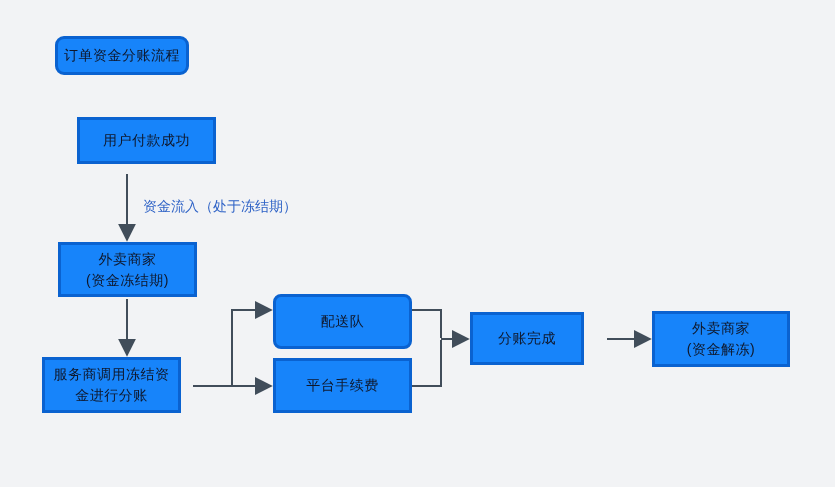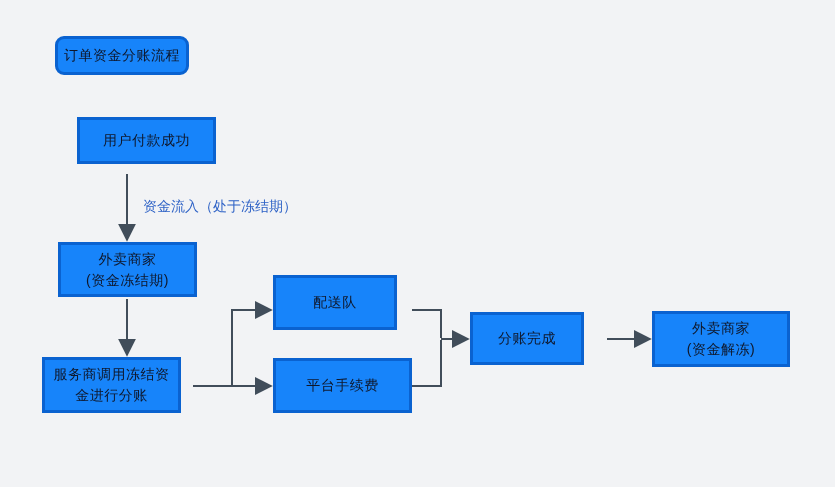--- a/index.html
+++ b/index.html
@@ -32,21 +32,21 @@
     justify-content: center;
     text-align: center;
     white-space: pre-line;
     letter-spacing: 0.5px;
   }
   .node.rounded { border-radius: 9px; }
   .title-node   { left: 55px;  top: 36px;  width: 134px; height: 39px; }
   .user-payment { left: 58px;  top: 117px; width: 139px; height: 47px; margin-left: 19px; }
   .merchant-frozen { left: 58px; top: 242px; width: 139px; height: 55px; }
   .service-provider { left: 42px; top: 357px; width: 139px; height: 56px; }
-  .delivery-team { left: 273px; top: 275px; width: 124px; height: 55px; }
+  .delivery-team { left: 273px; top: 294px; width: 139px; height: 55px; border-radius: 8px; }
   .platform-fee  { left: 273px; top: 358px; width: 139px; height: 55px; }
   .split-complete { left: 470px; top: 312px; width: 114px; height: 53px; }
   .merchant-unfrozen { left: 652px; top: 311px; width: 138px; height: 56px; }
   .edge-label {
     position: absolute;
     color: #2e62c6;
     font-size: 14px;
     line-height: 19px;
     white-space: nowrap;
   }

